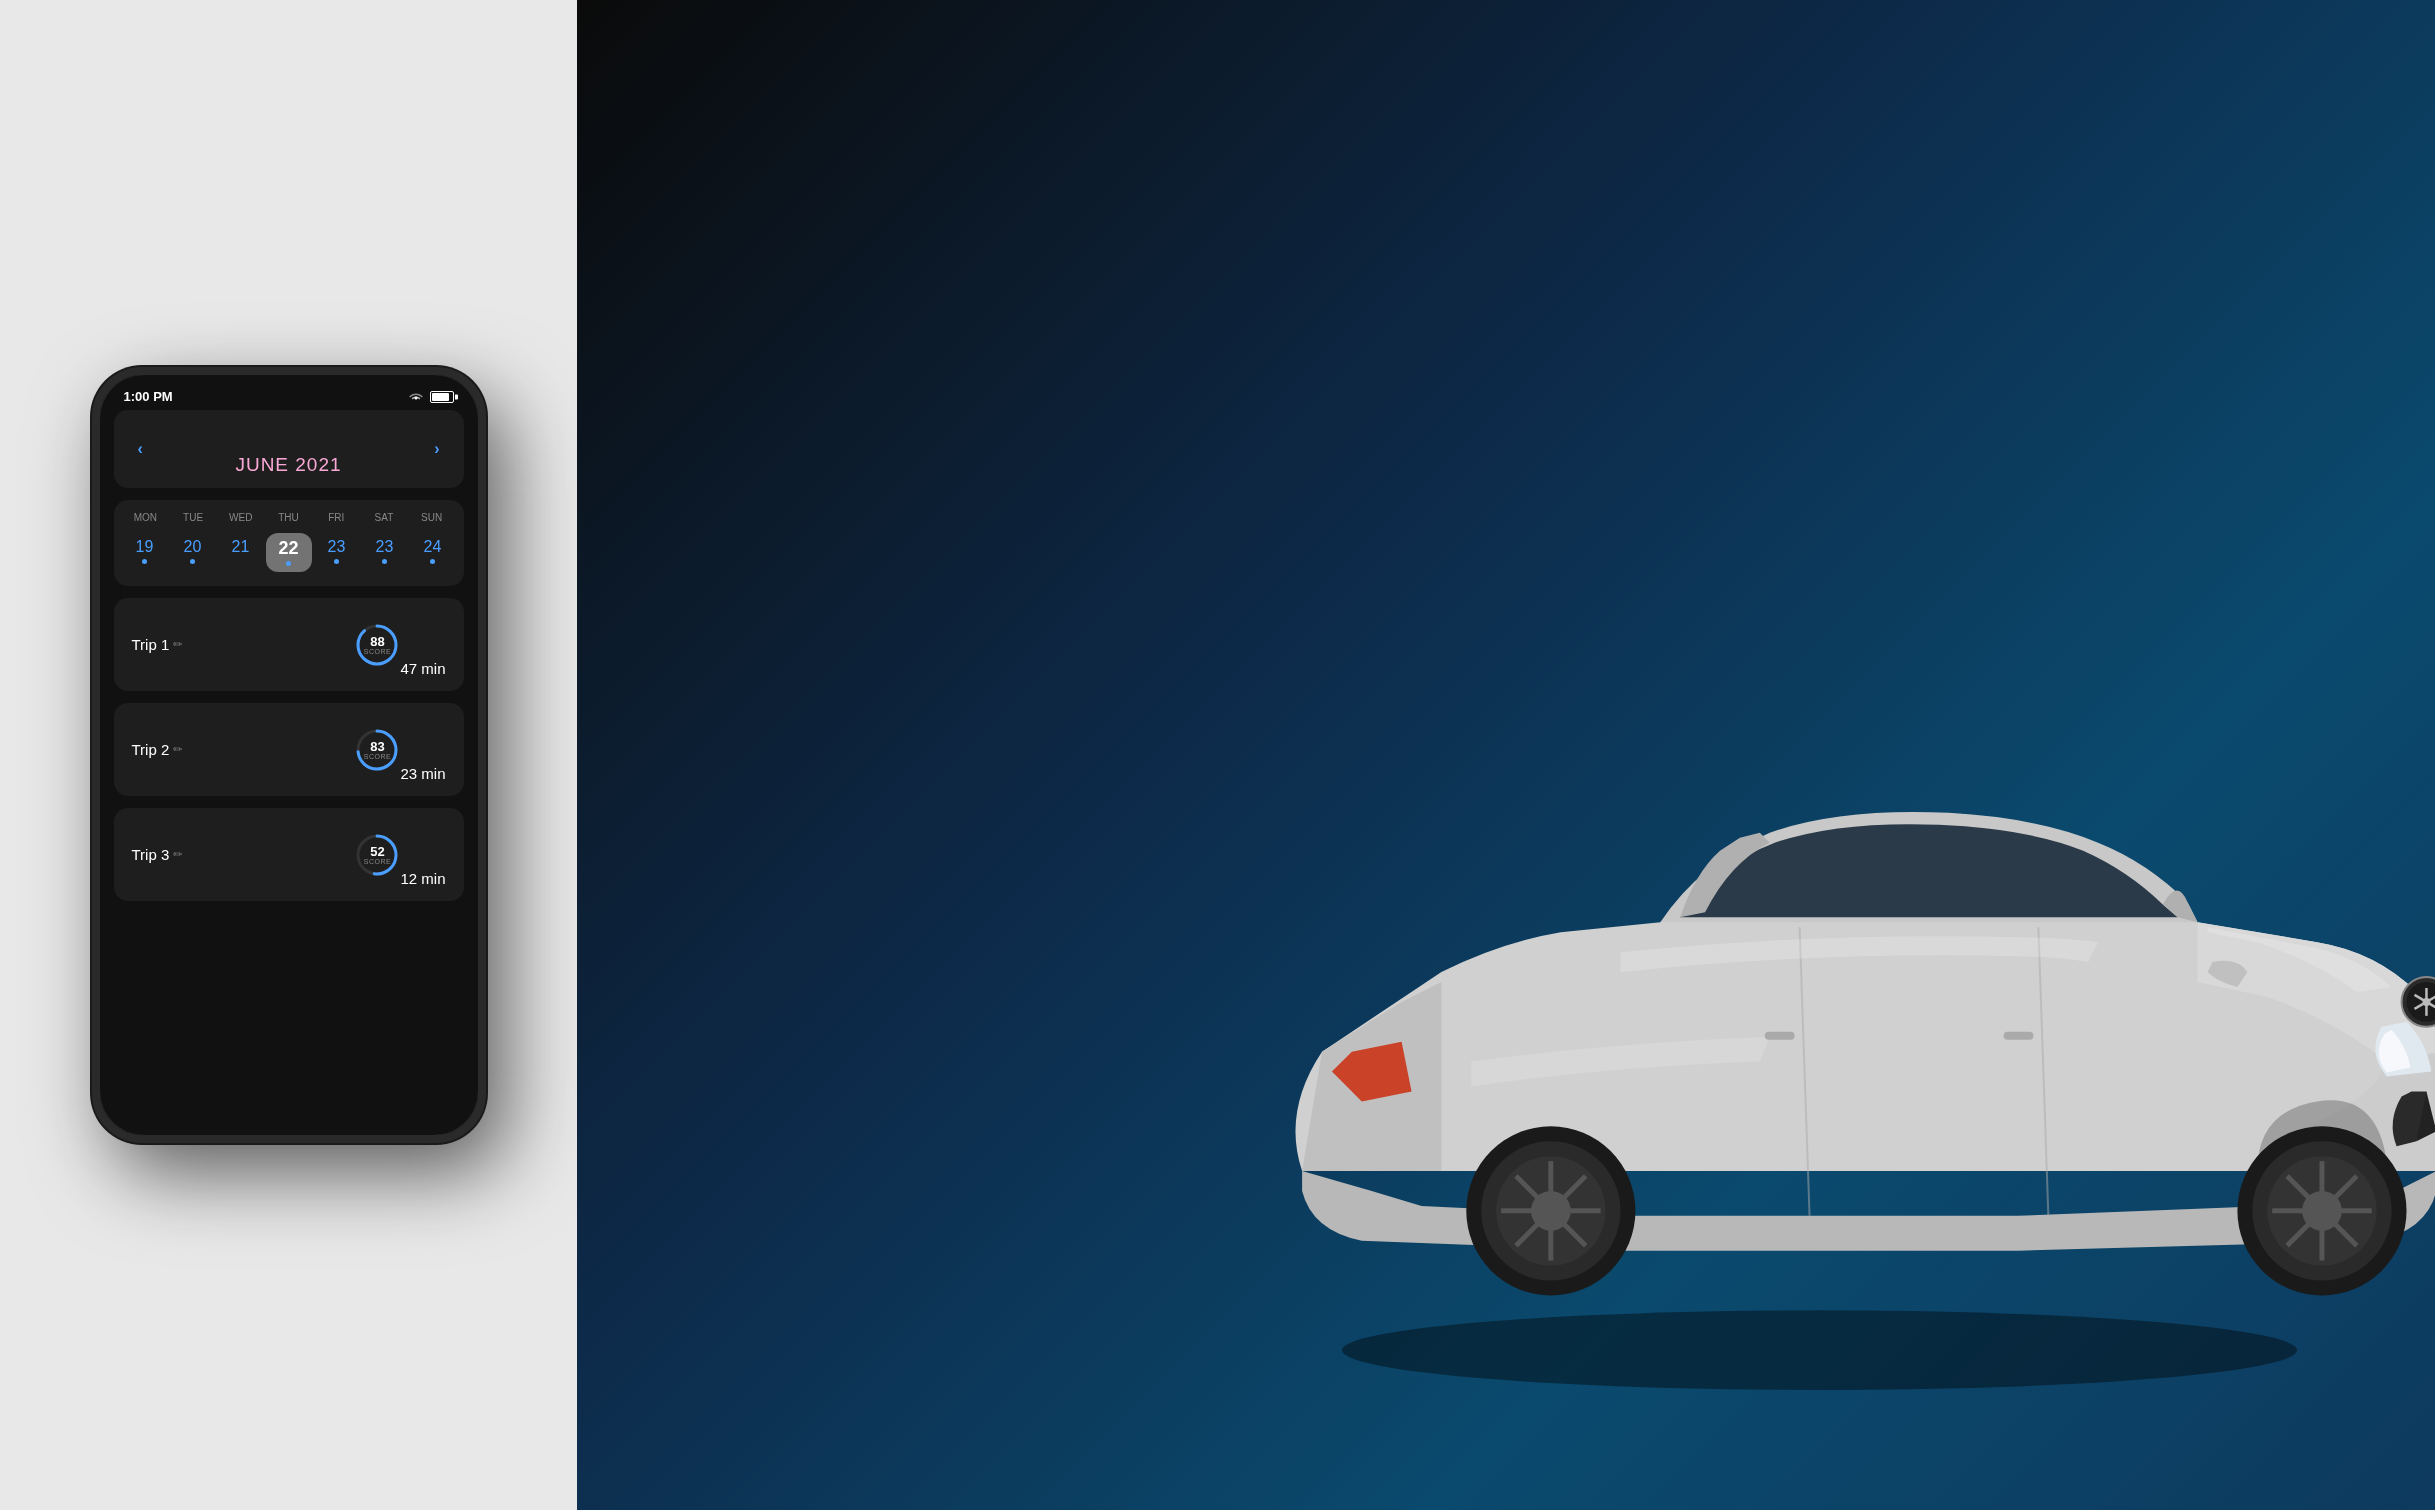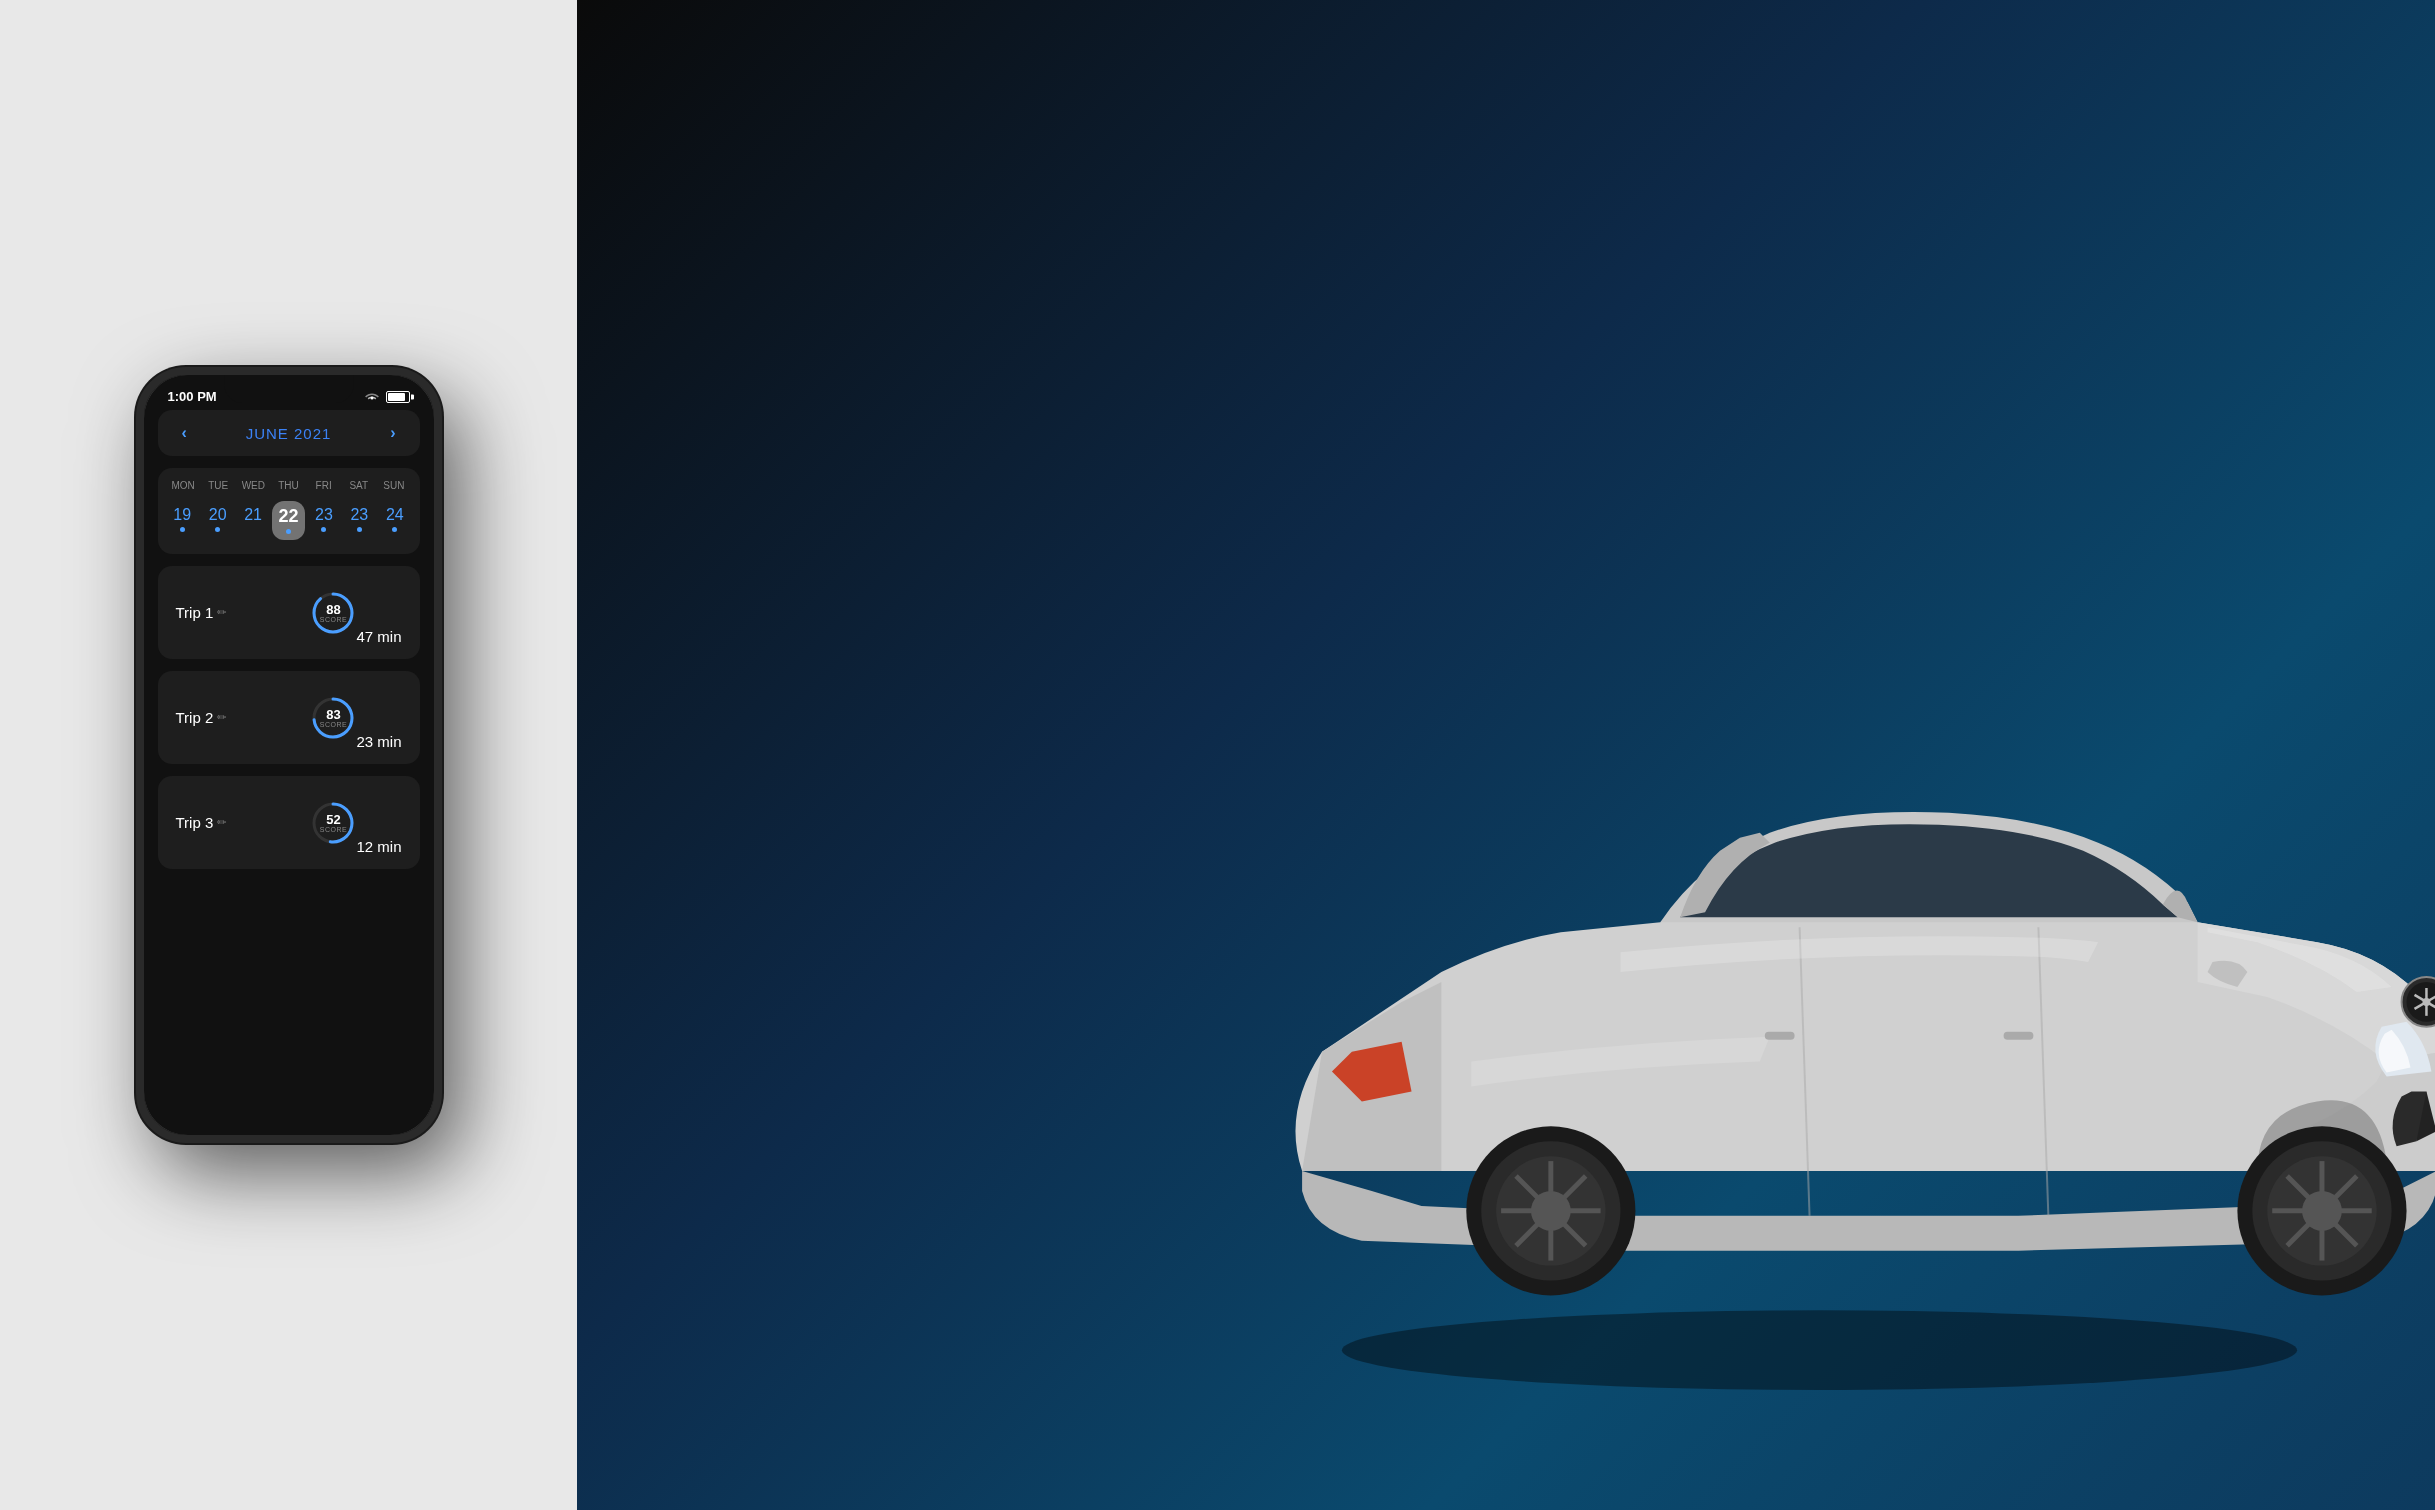--- a/index.html
+++ b/index.html
@@ -29,21 +29,21 @@
       height: 100%;
       background: linear-gradient(135deg, #0a0a0a 0%, #0d2a4a 40%, #0a4a6e 70%, #0d3a5e 100%);
       display: flex;
       align-items: center;
       justify-content: center;
       position: relative;
     }
 
     
     .phone {
-      width: 306px;
+      width: 394px;
       height: 776px;
       background: #111111;
       border-radius: 50px;
       border: 8px solid #2a2a2a;
       box-shadow: 0 0 0 2px #1a1a1a, 20px 30px 80px rgba(0,0,0,0.6), inset 0 0 0 1px #333;
       position: relative;
       overflow: hidden;
       flex-shrink: 0;
     }
 
@@ -210,24 +210,25 @@
 
     .nav-arrow {
       color: #4a9eff;
       font-size: 16px;
       cursor: pointer;
       font-weight: bold;
       padding: 2px 8px;
     }
 
     .month-label {
-      color: #3b82f6;
-      font-size: 15px;
+      color: #f9a8d4;
+      font-size: 19px;
       font-weight: 500;
       letter-spacing: 1px;
+      margin-top: 32px;
     }
 
     
     .calendar {
       background: #1e1e1e;
       border-radius: 14px;
       padding: 12px 8px 14px;
     }
 
     .cal-days-header {

